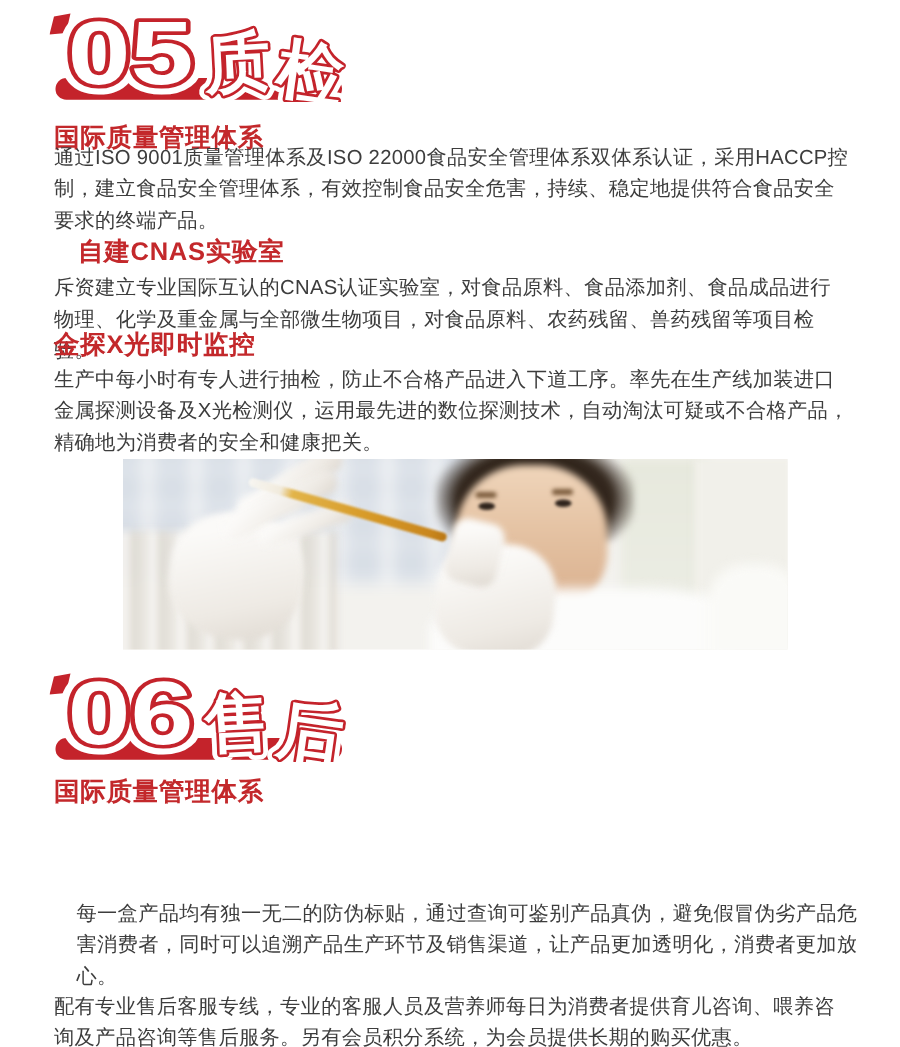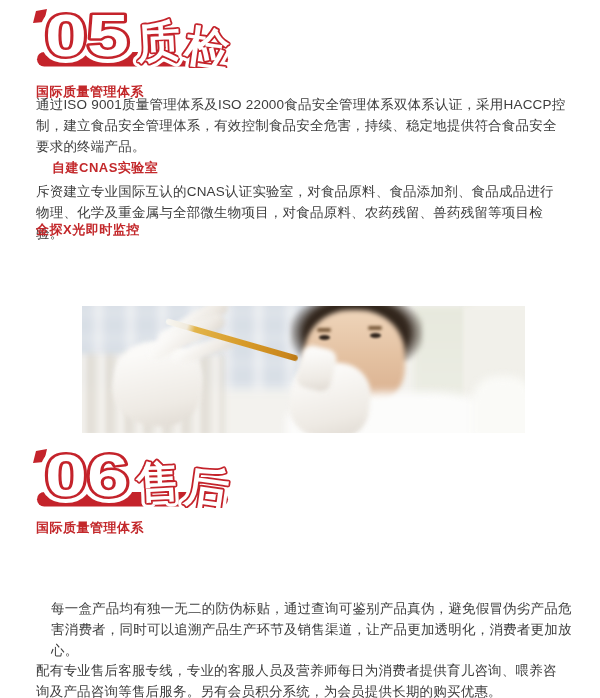--- a/index.html
+++ b/index.html
@@ -15,21 +15,21 @@
   .cjk{font-size:44px;}
   .halo{fill:none;stroke:#ffffff;stroke-linejoin:round;stroke-linecap:round;}
   .big.halo{stroke-width:13px;}
   .cjk.halo{stroke-width:10px;}
   .line{fill:none;stroke:#c4232b;stroke-linejoin:round;}
   .big.line{stroke-width:5px;}
   .cjk.line{stroke-width:3.6px;}
   .fillw{fill:#ffffff;}
 
   
-  .item-h{font-weight:bold;font-size:13px;line-height:19px;color:#c3282b;letter-spacing:.5px;white-space:nowrap;text-align:right;}
+  .item-h{font-weight:bold;font-size:17px;line-height:19px;color:#c3282b;letter-spacing:.5px;white-space:nowrap;text-align:right;}
   .item-p{font-size:13.5px;line-height:21px;color:#3d3d3d;width:531px;letter-spacing:.2px;}
 
   
   .photo{left:82px;top:306px;width:443px;height:127px;background:#f3f2ee;overflow:hidden;}
   .ph{position:absolute;}
   .window{left:-4%;top:-12%;width:58%;height:78%;background:#e7ebf1;
     background-image:repeating-linear-gradient(90deg,rgba(255,255,255,.95) 0 5px,rgba(200,210,224,.55) 5px 32px),
                      repeating-linear-gradient(0deg,rgba(255,255,255,.95) 0 4px,rgba(203,212,225,.5) 4px 25px);
     filter:blur(5px);opacity:.75;}
   .tubes{left:-2%;top:38%;width:34%;height:66%;
@@ -83,20 +83,21 @@
     </g>
   </svg>
 
   <div class="abs item-h" style="left:36px;top:82px;">国际质量管理体系</div>
   <div class="abs item-p" style="left:36px;top:94px;">通过ISO 9001质量管理体系及ISO 22000食品安全管理体系双体系认证，采用HACCP控制，建立食品安全管理体系，有效控制食品安全危害，持续、稳定地提供符合食品安全要求的终端产品。</div>
 
   <div class="abs item-h" style="left:52px;top:158px;">自建CNAS实验室</div>
   <div class="abs item-p" style="left:36px;top:181px;">斥资建立专业国际互认的CNAS认证实验室，对食品原料、食品添加剂、食品成品进行物理、化学及重金属与全部微生物项目，对食品原料、农药残留、兽药残留等项目检验。</div>
 
   <div class="abs item-h" style="left:36px;top:220px;">金探X光即时监控</div>
+  <div class="abs item-p" style="left:36px;top:242px;">生产中每小时有专人进行抽检，防止不合格产品进入下道工序。率先在生产线加装进口金属探测设备及X光检测仪，运用最先进的数位探测技术，自动淘汰可疑或不合格产品，精确地为消费者的安全和健康把关。</div>
 
   <div class="abs photo">
     <div class="ph window"></div>
     <div class="ph tubes"></div>
     <div class="ph wallband"></div>
     <div class="ph farright"></div>
     <div class="ph hair"></div>
     <div class="ph face"></div>
     <div class="ph brow b1"></div>
     <div class="ph brow b2"></div>

